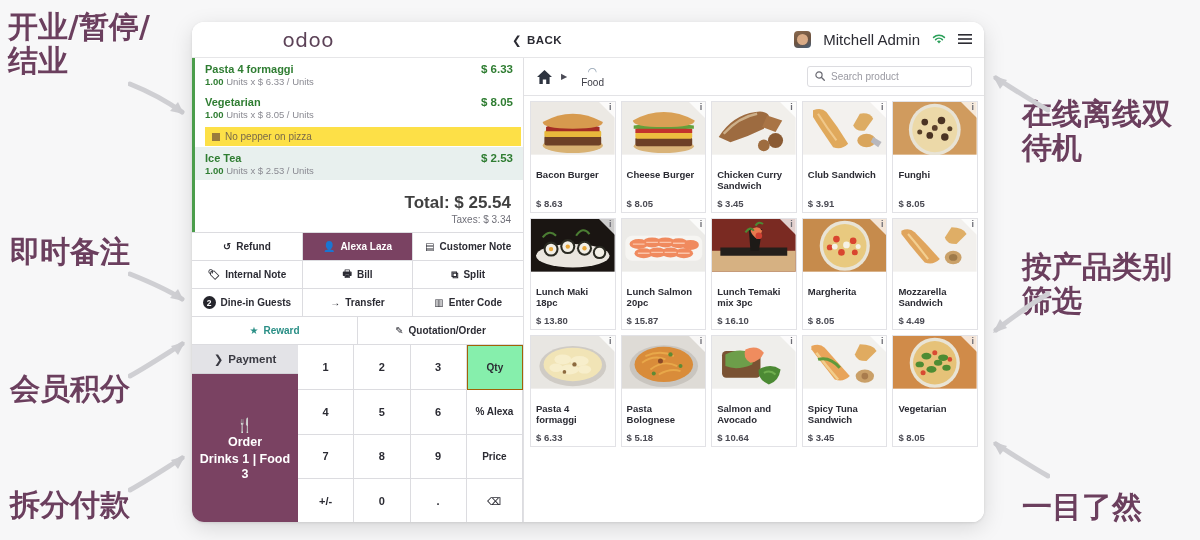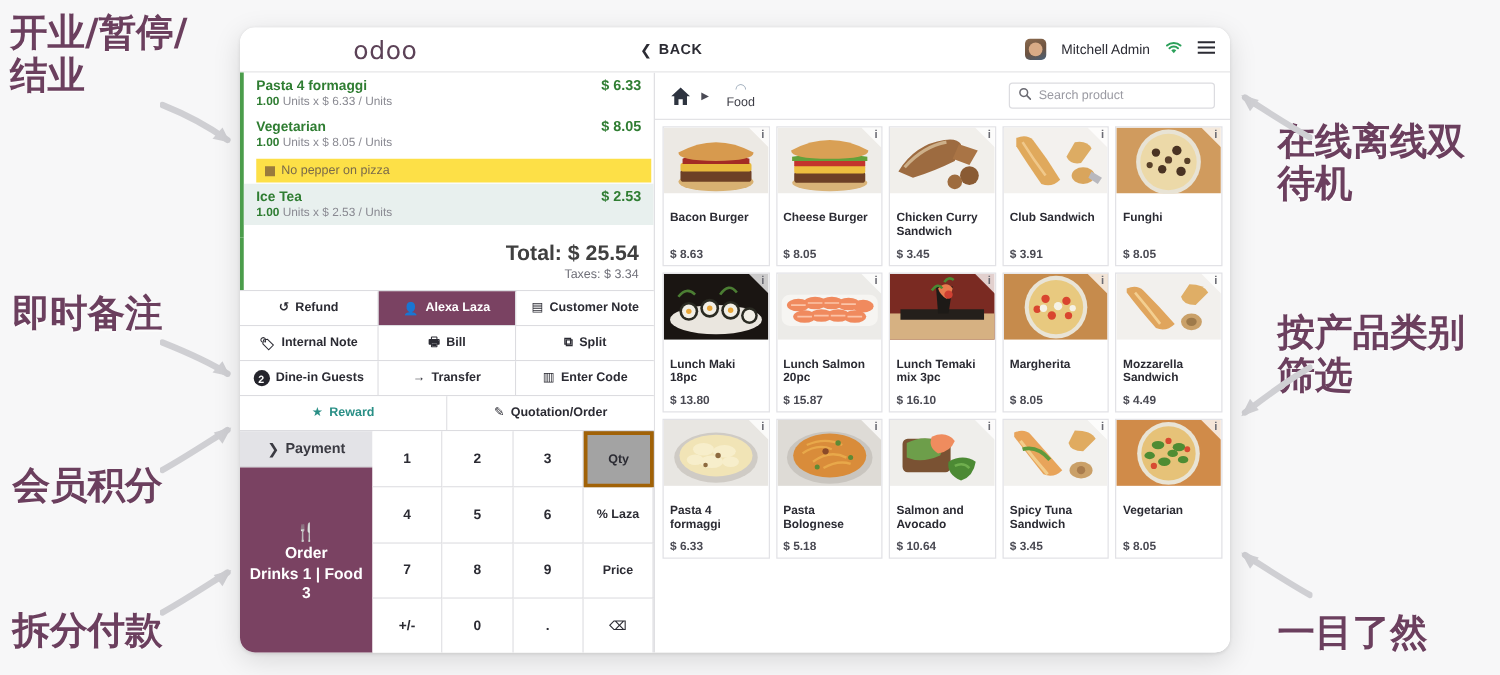--- a/index.html
+++ b/index.html
@@ -63,21 +63,21 @@
   }
   .avatar {
     width: 17px; height: 17px; border-radius: 4px;
     background: linear-gradient(160deg,#8b6a4e 0%,#6d5340 55%,#47607a 100%);
     position: relative; overflow:hidden; flex:none;
   }
   .avatar::after{
     content:''; position:absolute; left:3px; top:3px; width:11px; height:11px;
     border-radius:50%; background:#d9ab86;
   }
-  .user-name { font-size: 11px; color: #2b2b33; }
+  .user-name { font-size: 15px; color: #2b2b33; }
   .wifi { color: #2ca05a; }
   .burger { color: #2b2b33; }
 
   
   .pos-body { display: flex; height: 464px; }
   .left-pane {
     width: 332px; display: flex; flex-direction: column;
     background: #fff; border-right: 1px solid #e0e0e3;
   }
   .right-pane { flex: 1; display: flex; flex-direction: column; background:#fff; }
@@ -155,21 +155,21 @@
     font-size: 12.5px; font-weight: 700; line-height: 1.18;
   }
   .order-btn .cutlery { font-size: 14px; }
   .numpad { flex: 1; display: grid; grid-template-columns: repeat(4, 1fr); grid-template-rows: repeat(4, 1fr); }
   .key {
     border-right: 1px solid #dcdce0; border-bottom: 1px solid #dcdce0;
     display:flex; align-items:center; justify-content:center;
     font-size: 11px; font-weight: 700; color: #2b2b33; background: #fff;
   }
   .key.mode { font-size: 10px; }
-  .key.sel { background:#a3a3a3; border:3px solid #a16207; }
+  .key.sel { background:#86efac; border:1px solid #a16207; }
 
   
   .cat-bar {
     height: 38px; display:flex; align-items:center; gap: 8px;
     padding: 0 12px; border-bottom: 1px solid #e3e3e6; background:#fff;
   }
   .home-ico { color:#2e3440; display:flex; }
   .caret { color:#4a4a55; font-size: 8px; }
   .cat-chip {
     display:flex; flex-direction:column; align-items:center; gap:0px;
@@ -398,21 +398,21 @@
           </div>
         </div>
         <div class="numpad" id="numpad">
             <div class="key">1</div>
             <div class="key">2</div>
             <div class="key">3</div>
             <div class="key mode sel">Qty</div>
             <div class="key">4</div>
             <div class="key">5</div>
             <div class="key">6</div>
-            <div class="key mode">% Laza</div>
+            <div class="key mode">% Alexa</div>
             <div class="key">7</div>
             <div class="key">8</div>
             <div class="key">9</div>
             <div class="key mode">Price</div>
             <div class="key">+/-</div>
             <div class="key">0</div>
             <div class="key">.</div>
             <div class="key mode">⌫</div>
           </div>
       </div>

